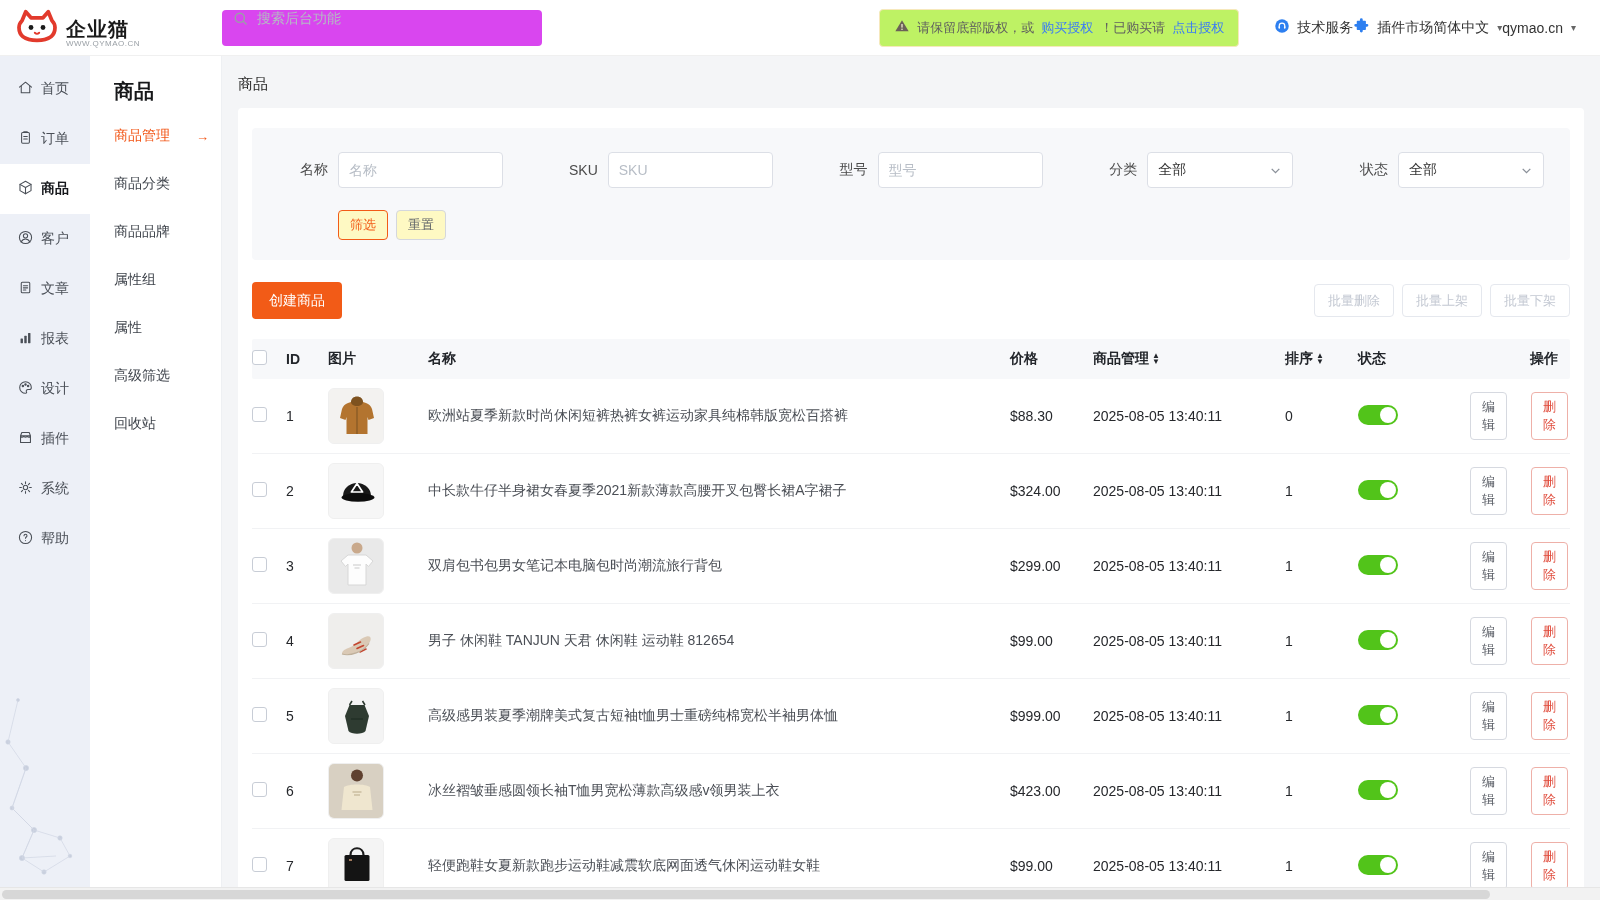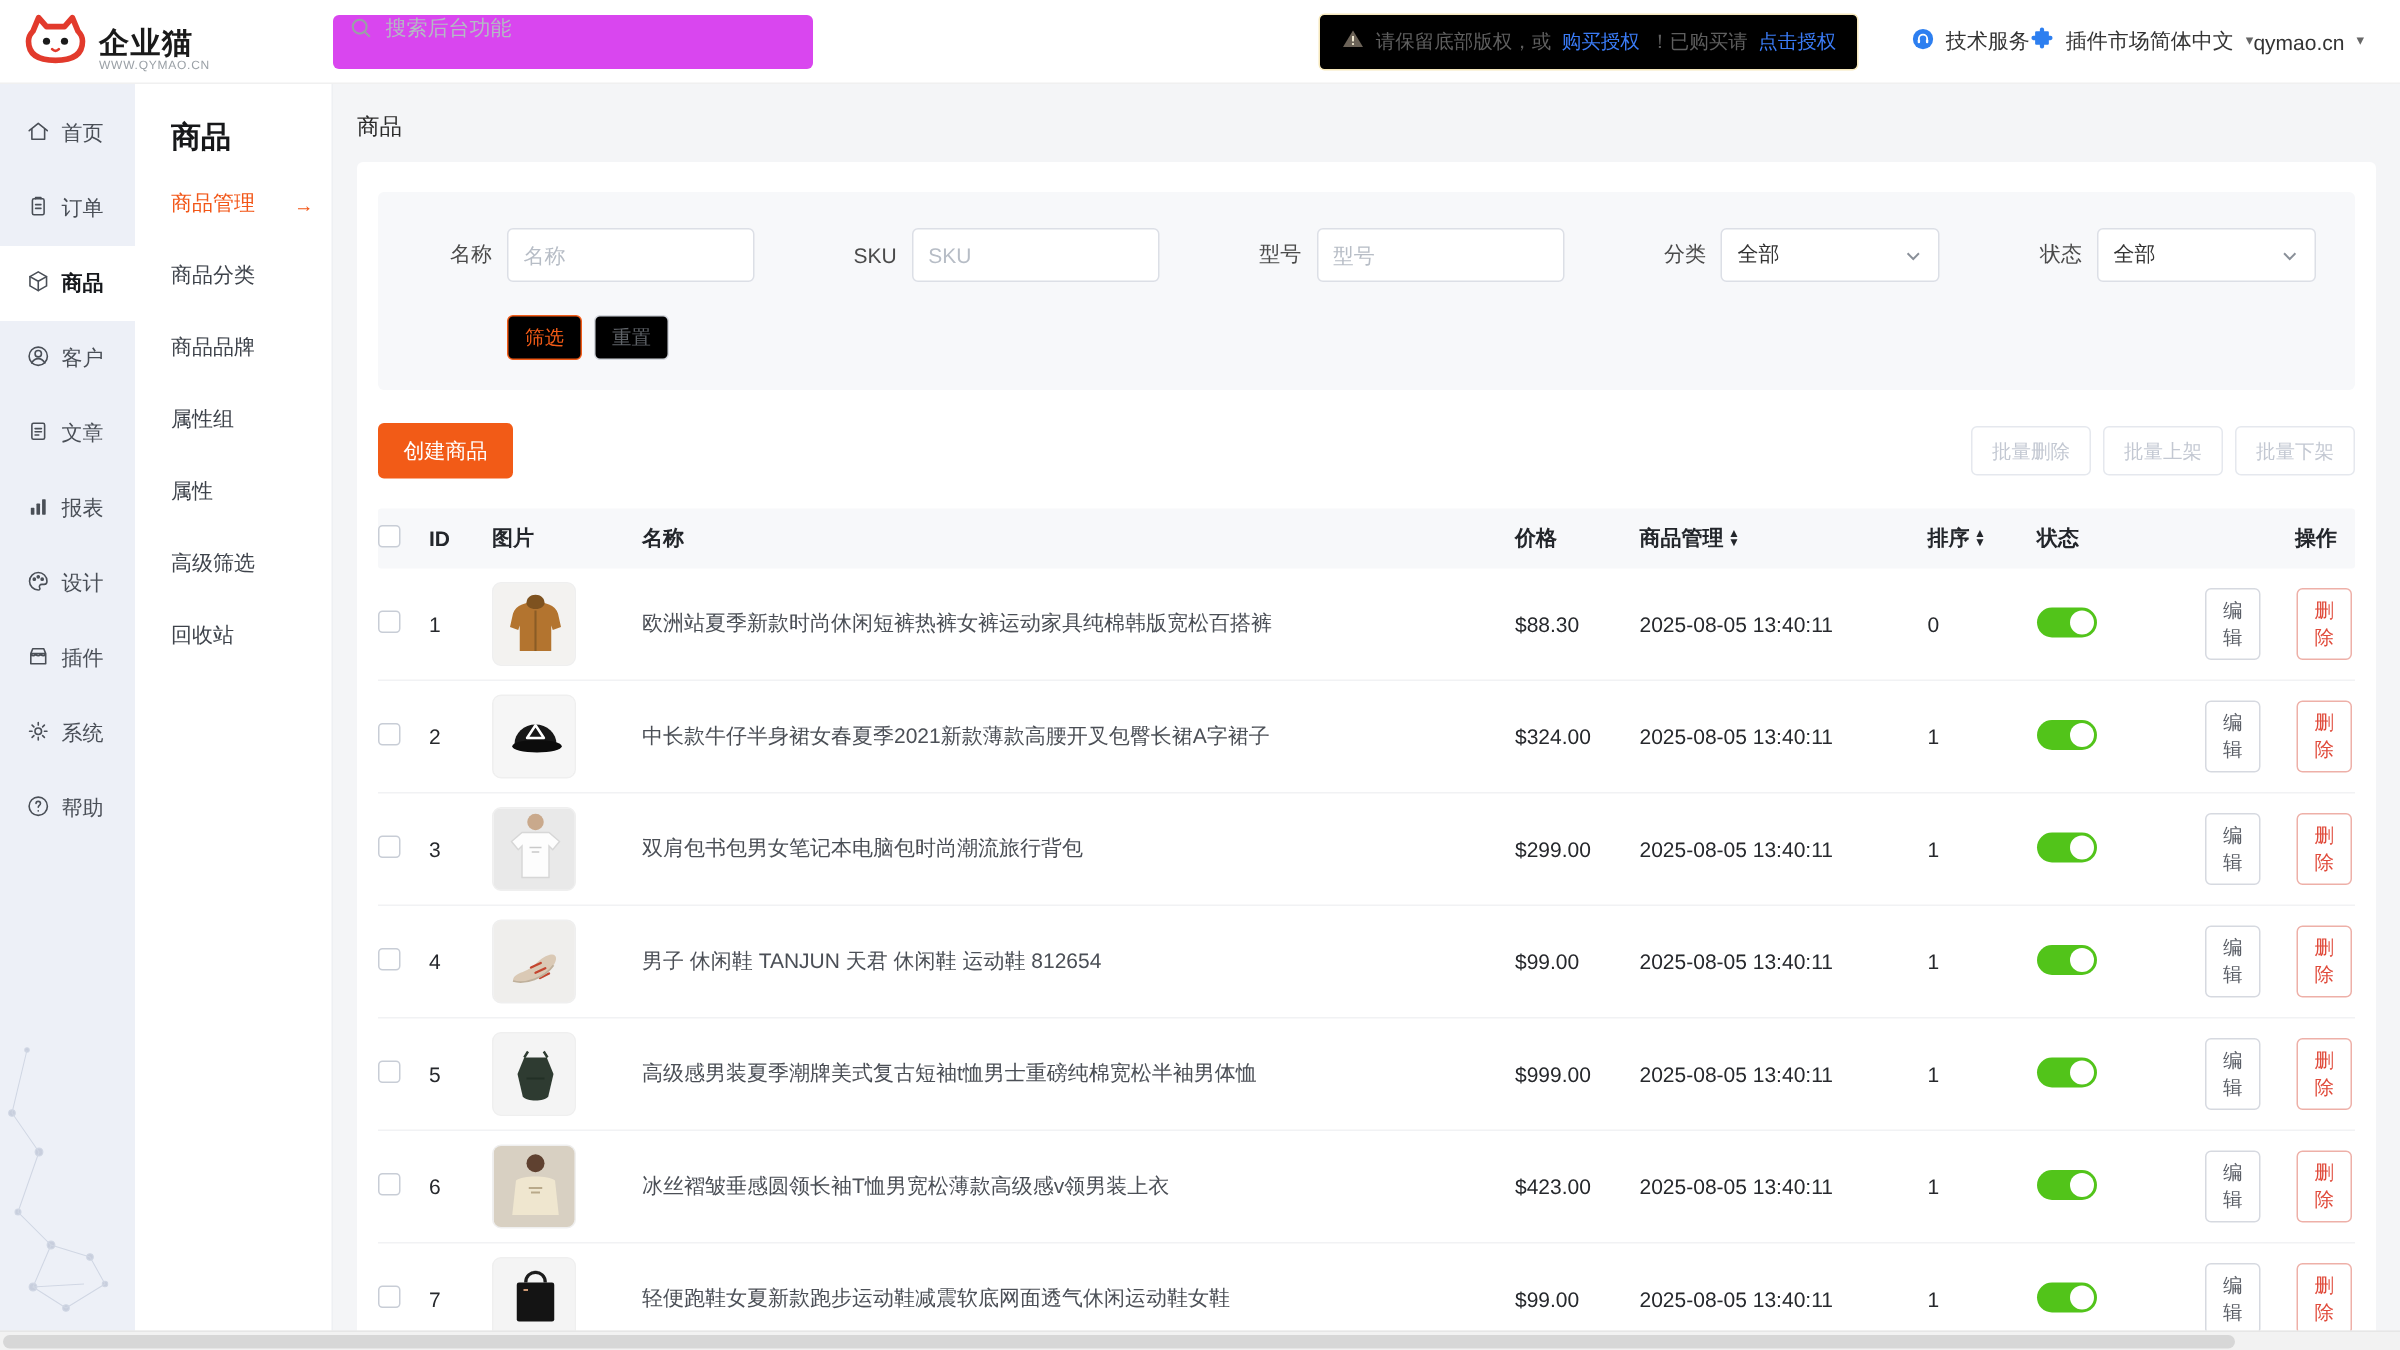--- a/index.html
+++ b/index.html
@@ -9,21 +9,21 @@
 
   
   .topbar { height:56px; background:#fff; display:flex; align-items:center; padding:0 24px 0 16px; border-bottom:1px solid #f0f0f0; flex:0 0 56px; }
   .logo { display:flex; align-items:flex-end; gap:8px; width:200px; }
   .logo-text { display:flex; flex-direction:column; line-height:1.1; }
   .logo-title { font-size:20px; font-weight:bold; color:#1a1a1a; letter-spacing:1px; }
   .logo-sub { font-size:8px; color:#9aa0a6; letter-spacing:.5px; }
   .search-box { width:320px; height:36px; background:#d946ef; border-radius:4px; display:flex; align-items:flex-start; padding:0 10px; gap:8px; margin-left:6px; }
   .search-box input { border:none; outline:none; background:transparent; font-size:14px; flex:1; color:#333; font-family:inherit; }
   .search-box input::placeholder { color:#b4bac3; }
-  .notice { margin-left:auto; height:38px; background:#000000; border:1px solid #f6e8bc; border-radius:4px; display:flex; align-items:center; padding:0 14px; gap:7px; font-size:13px; color:#5f5f5f; }
+  .notice { margin-left:auto; height:38px; background:#bef264; border:1px solid #f6e8bc; border-radius:4px; display:flex; align-items:center; padding:0 14px; gap:7px; font-size:13px; color:#5f5f5f; }
   .notice a { color:#3a7bf6; text-decoration:none; cursor:pointer; }
   .top-links { display:flex; align-items:center; margin-left:34px; }
   .top-link { display:flex; align-items:center; gap:6px; font-size:14px; color:#333; cursor:pointer; white-space:nowrap; }
   .caret { font-size:10px; color:#666; margin-left:2px; }
 
   
   .body-row { flex:1; display:flex; min-height:0; }
 
   
   .sidebar { width:90px; background:#edf0f7; flex:0 0 90px; position:relative; padding-top:8px; }
@@ -46,21 +46,21 @@
 
   
   .filter-panel { background:#f7f8fa; border-radius:4px; padding:24px 26px 20px 40px; }
   .filter-row { display:flex; justify-content:space-between; align-items:center; }
   .fgroup { display:flex; align-items:center; gap:10px; }
   .fgroup .flabel { min-width:36px; text-align:right; color:#4a4a4a; }
   .f-input { width:165px; height:36px; border:1px solid #dcdfe6; border-radius:4px; background:#fff; padding:0 10px; font-size:14px; color:#333; outline:none; font-family:inherit; }
   .f-input::placeholder { color:#b7bdc6; }
   .f-select { width:146px; height:36px; border:1px solid #dcdfe6; border-radius:4px; background:#fff; padding:16px 10px; display:flex; align-items:center; justify-content:space-between; cursor:pointer; color:#333; }
   .filter-actions { margin-top:22px; padding-left:46px; display:flex; gap:8px; }
-  .btn { border-radius:4px; background:#000000; font-size:13px; padding:5px 11px; cursor:pointer; font-family:inherit; }
+  .btn { border-radius:4px; background:#fef9c3; font-size:13px; padding:5px 11px; cursor:pointer; font-family:inherit; }
   .btn-outline-orange { border:1px solid #f25b17; color:#f25b17; }
   .btn-outline-gray { border:1px solid #d4d7dd; color:#5f6368; }
 
   
   .toolbar { display:flex; align-items:center; margin-top:22px; }
   .btn-create { background:#f25b17; color:#fff; border:none; border-radius:4px; height:37px; padding:0 17px; font-size:14px; cursor:pointer; font-family:inherit; }
   .batch-group { margin-left:auto; display:flex; gap:8px; }
   .btn-batch { border:1px solid #e5e8ee; color:#c3c8d2; background:#fff; border-radius:4px; height:33px; padding:0 13px; font-size:13px; cursor:not-allowed; font-family:Liberation Sans, sans-serif; }
 
   

